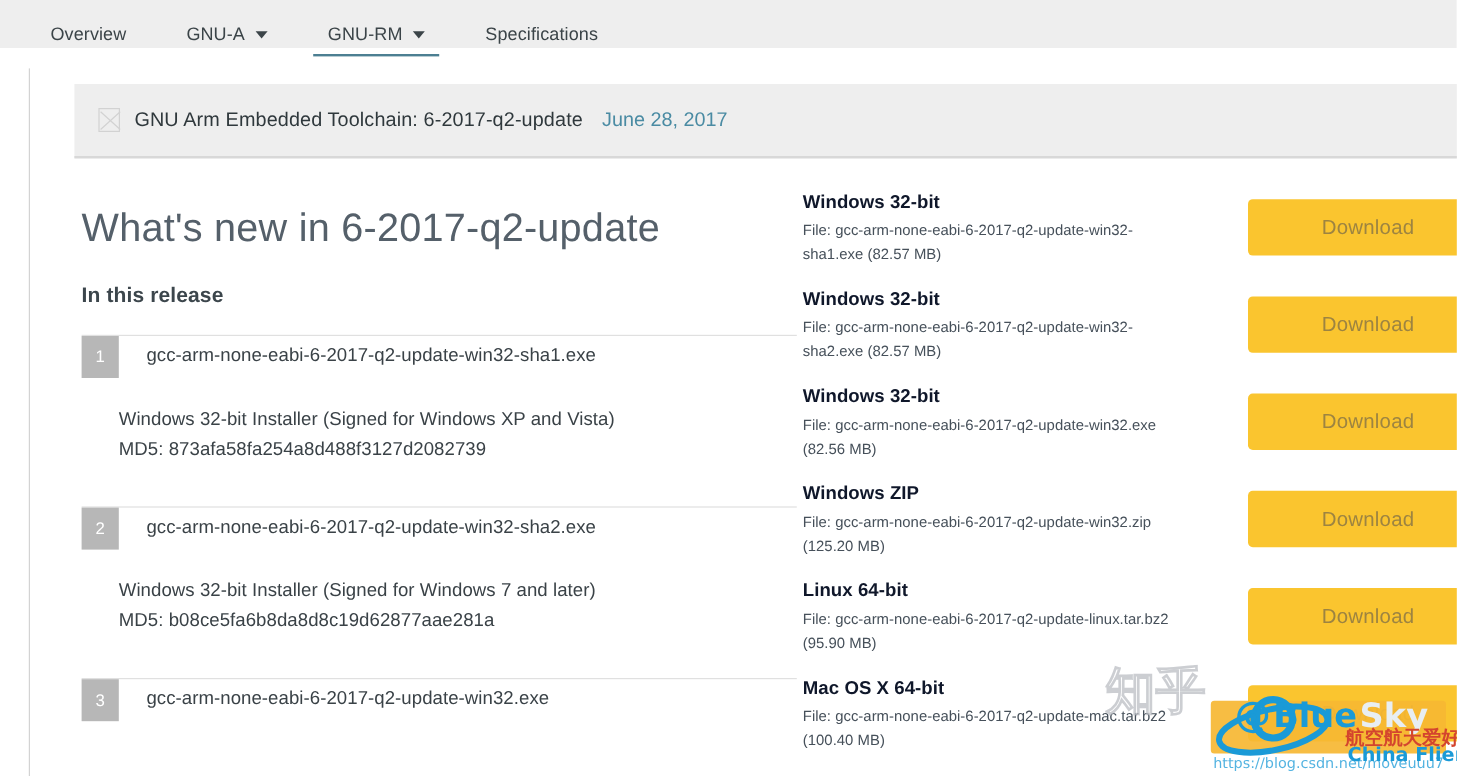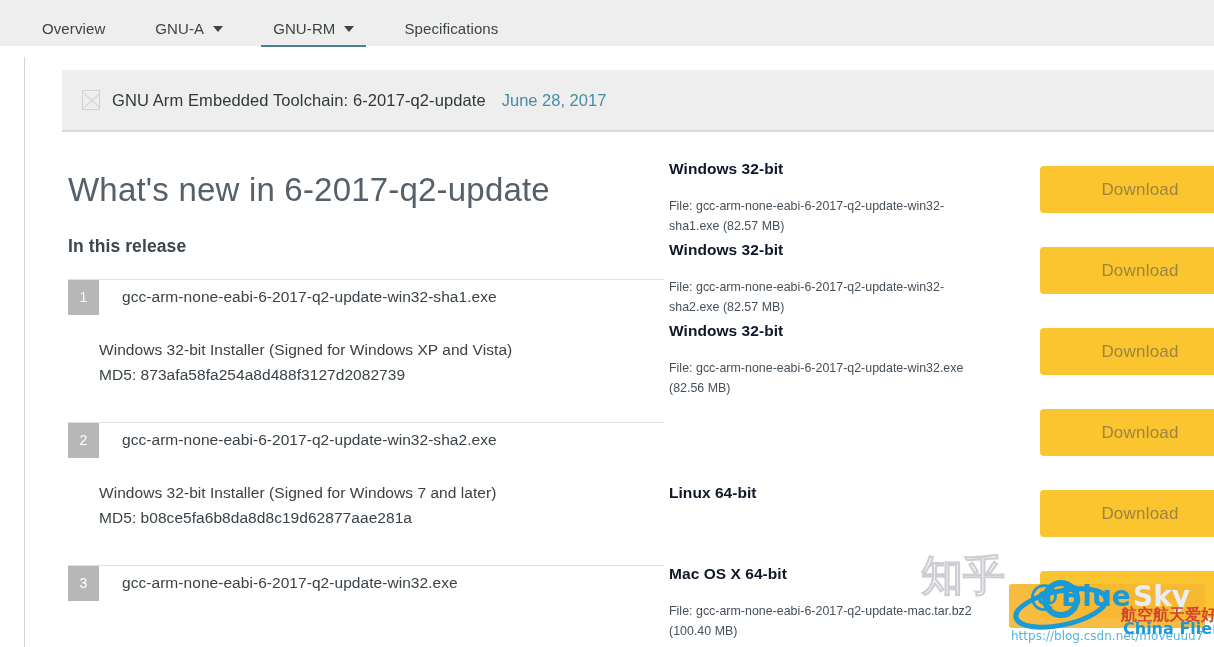--- a/index.html
+++ b/index.html
@@ -18,21 +18,21 @@
     width: 1214px;
     height: 647px;
     background: #ffffff;
   }
 
   
   .topnav {
     position: absolute;
     left: 0; top: 0;
     width: 1214px;
-    height: 46px;
+    height: 40px;
     background: #eeeeee;
     display: flex;
     align-items: flex-start;
     padding-left: 26px;
   }
 
   .nav-item {
     position: relative;
     height: 57px;
     display: flex;
@@ -207,21 +207,21 @@
   }
   .dl-info { width: 330px; padding-right: 14px; }
   .dl-title {
     font-size: 15.5px;
     font-weight: 700;
     color: #0f172a;
     letter-spacing: .05px;
     line-height: 1.2;
   }
   .dl-file {
-    margin-top: 17px;
+    margin-top: 3px;
     font-size: 12.4px;
     color: #46505a;
     line-height: 1.62;
     letter-spacing: .02px;
   }
   .dl-btn {
     position: absolute;
     left: 371px;
     top: 6px;
     width: 200px;
@@ -345,26 +345,31 @@
 
       <div class="dl-row">
         <div class="dl-info">
           <div class="dl-title">Windows 32-bit</div>
           <div class="dl-file">File: gcc-arm-none-eabi-6-2017-q2-update-win32.exe (82.56 MB)</div>
         </div>
         <button class="dl-btn">Download</button>
       </div>
 
       <div class="dl-row">
+        <div class="dl-info">
+          <div class="dl-title">Windows ZIP</div>
+          <div class="dl-file">File: gcc-arm-none-eabi-6-2017-q2-update-win32.zip (125.20 MB)</div>
+        </div>
         <button class="dl-btn">Download</button>
       </div>
 
       <div class="dl-row">
         <div class="dl-info">
           <div class="dl-title">Linux 64-bit</div>
+          <div class="dl-file">File: gcc-arm-none-eabi-6-2017-q2-update-linux.tar.bz2 (95.90 MB)</div>
         </div>
         <button class="dl-btn">Download</button>
       </div>
 
       <div class="dl-row">
         <div class="dl-info">
           <div class="dl-title">Mac OS X 64-bit</div>
           <div class="dl-file">File: gcc-arm-none-eabi-6-2017-q2-update-mac.tar.bz2 (100.40 MB)</div>
         </div>
         <button class="dl-btn">Download</button>

